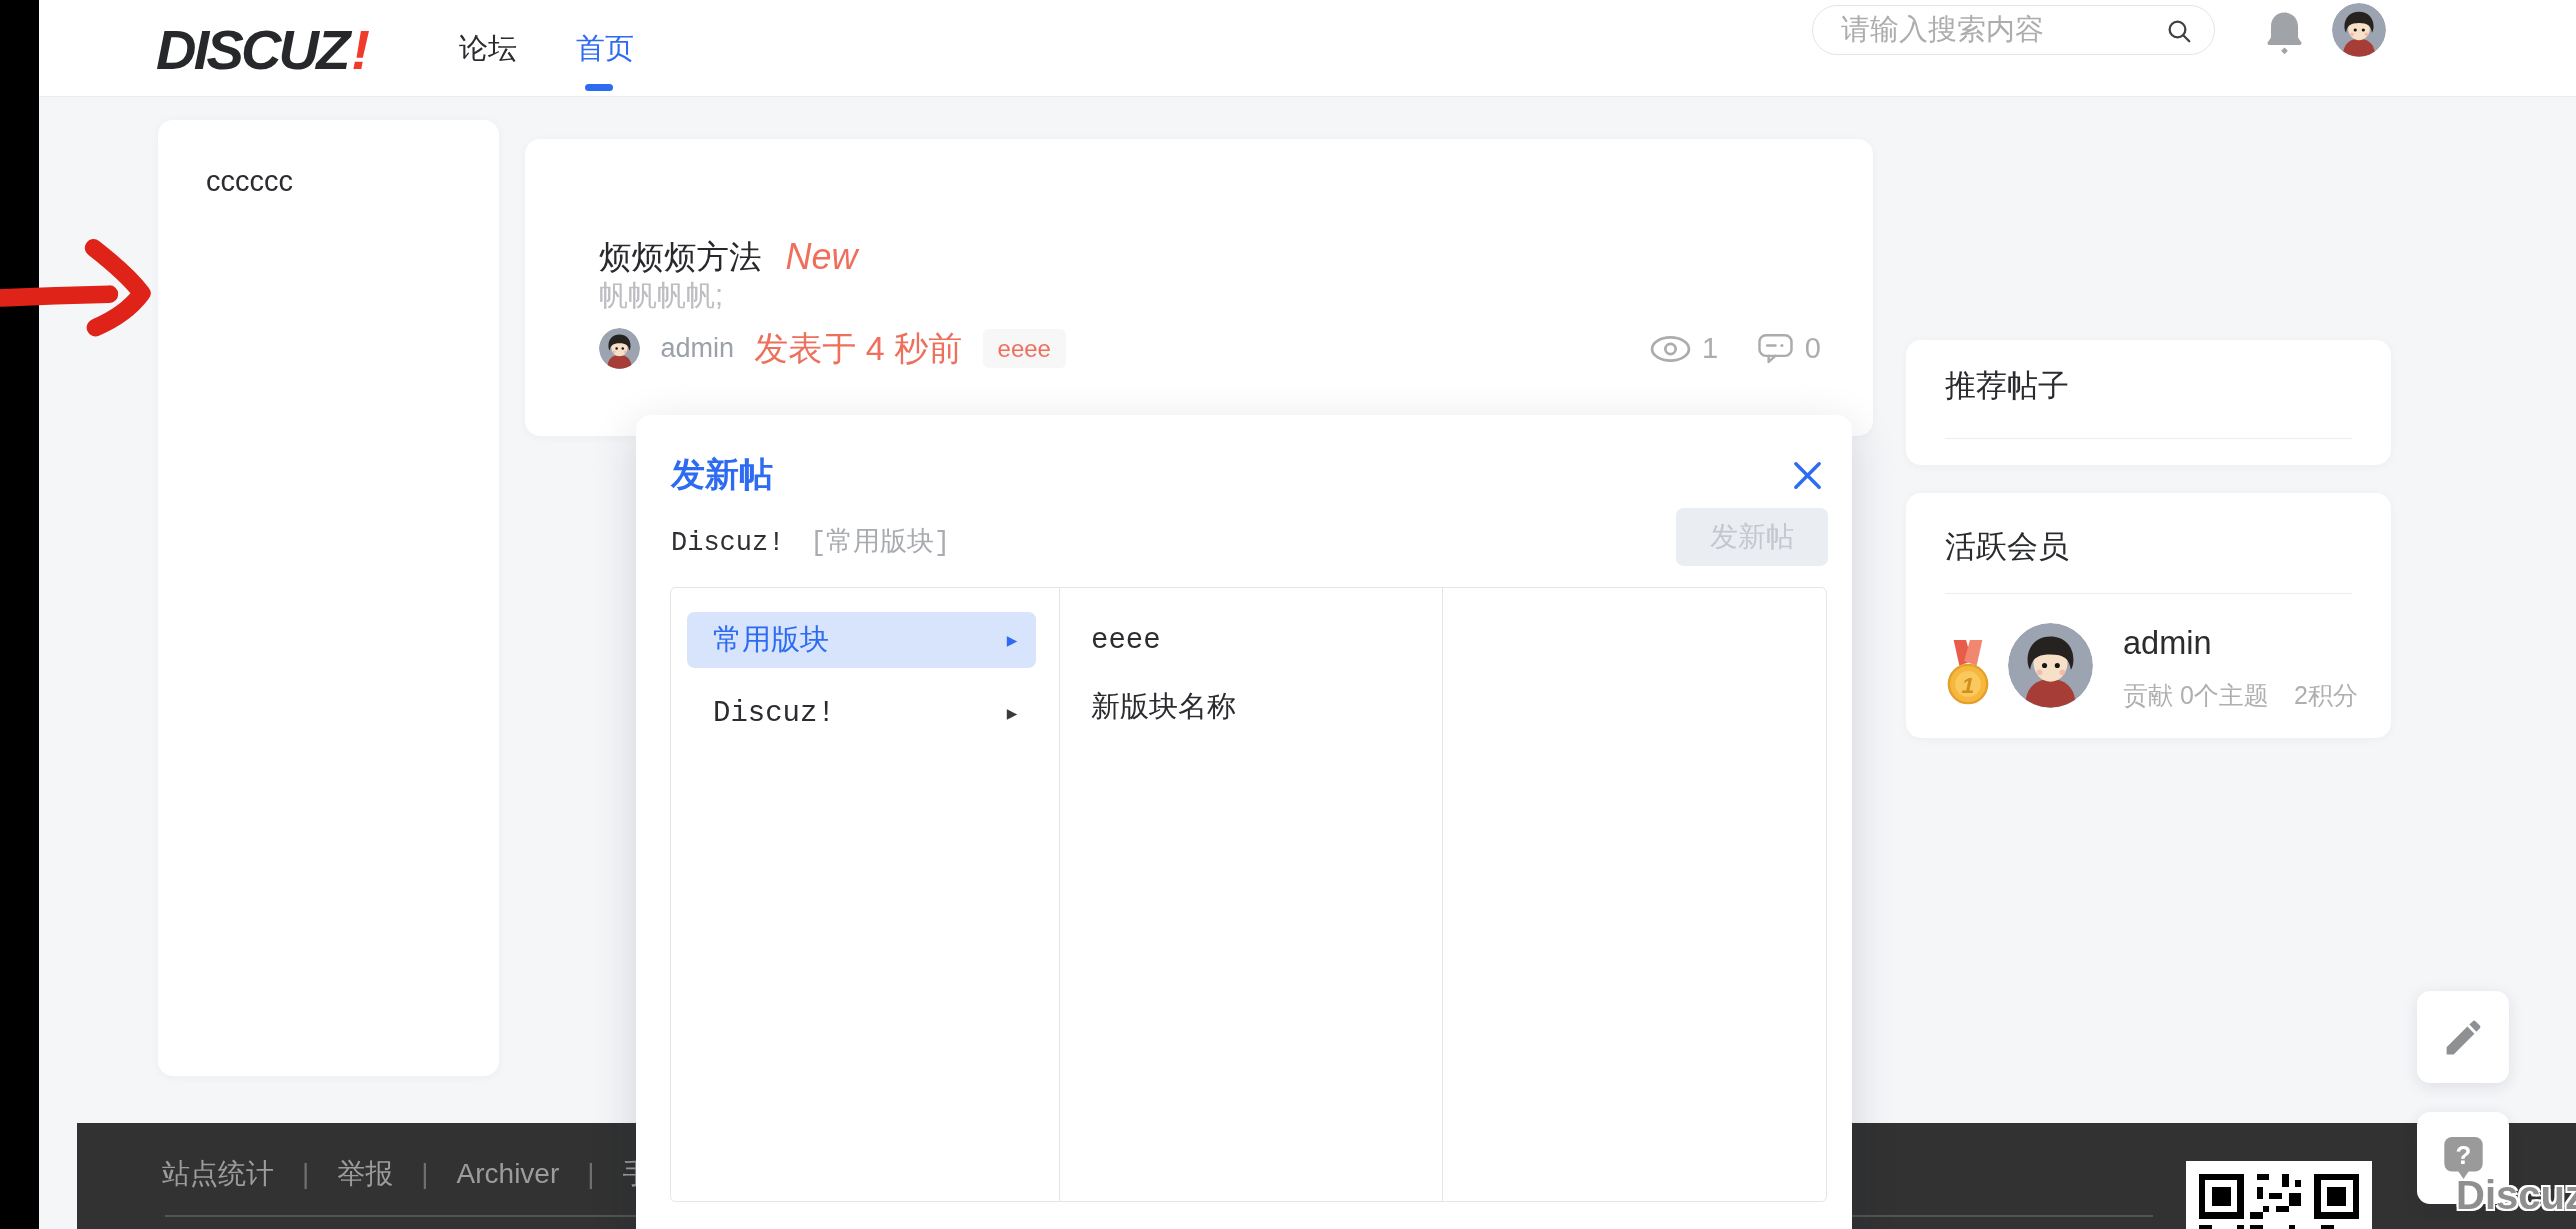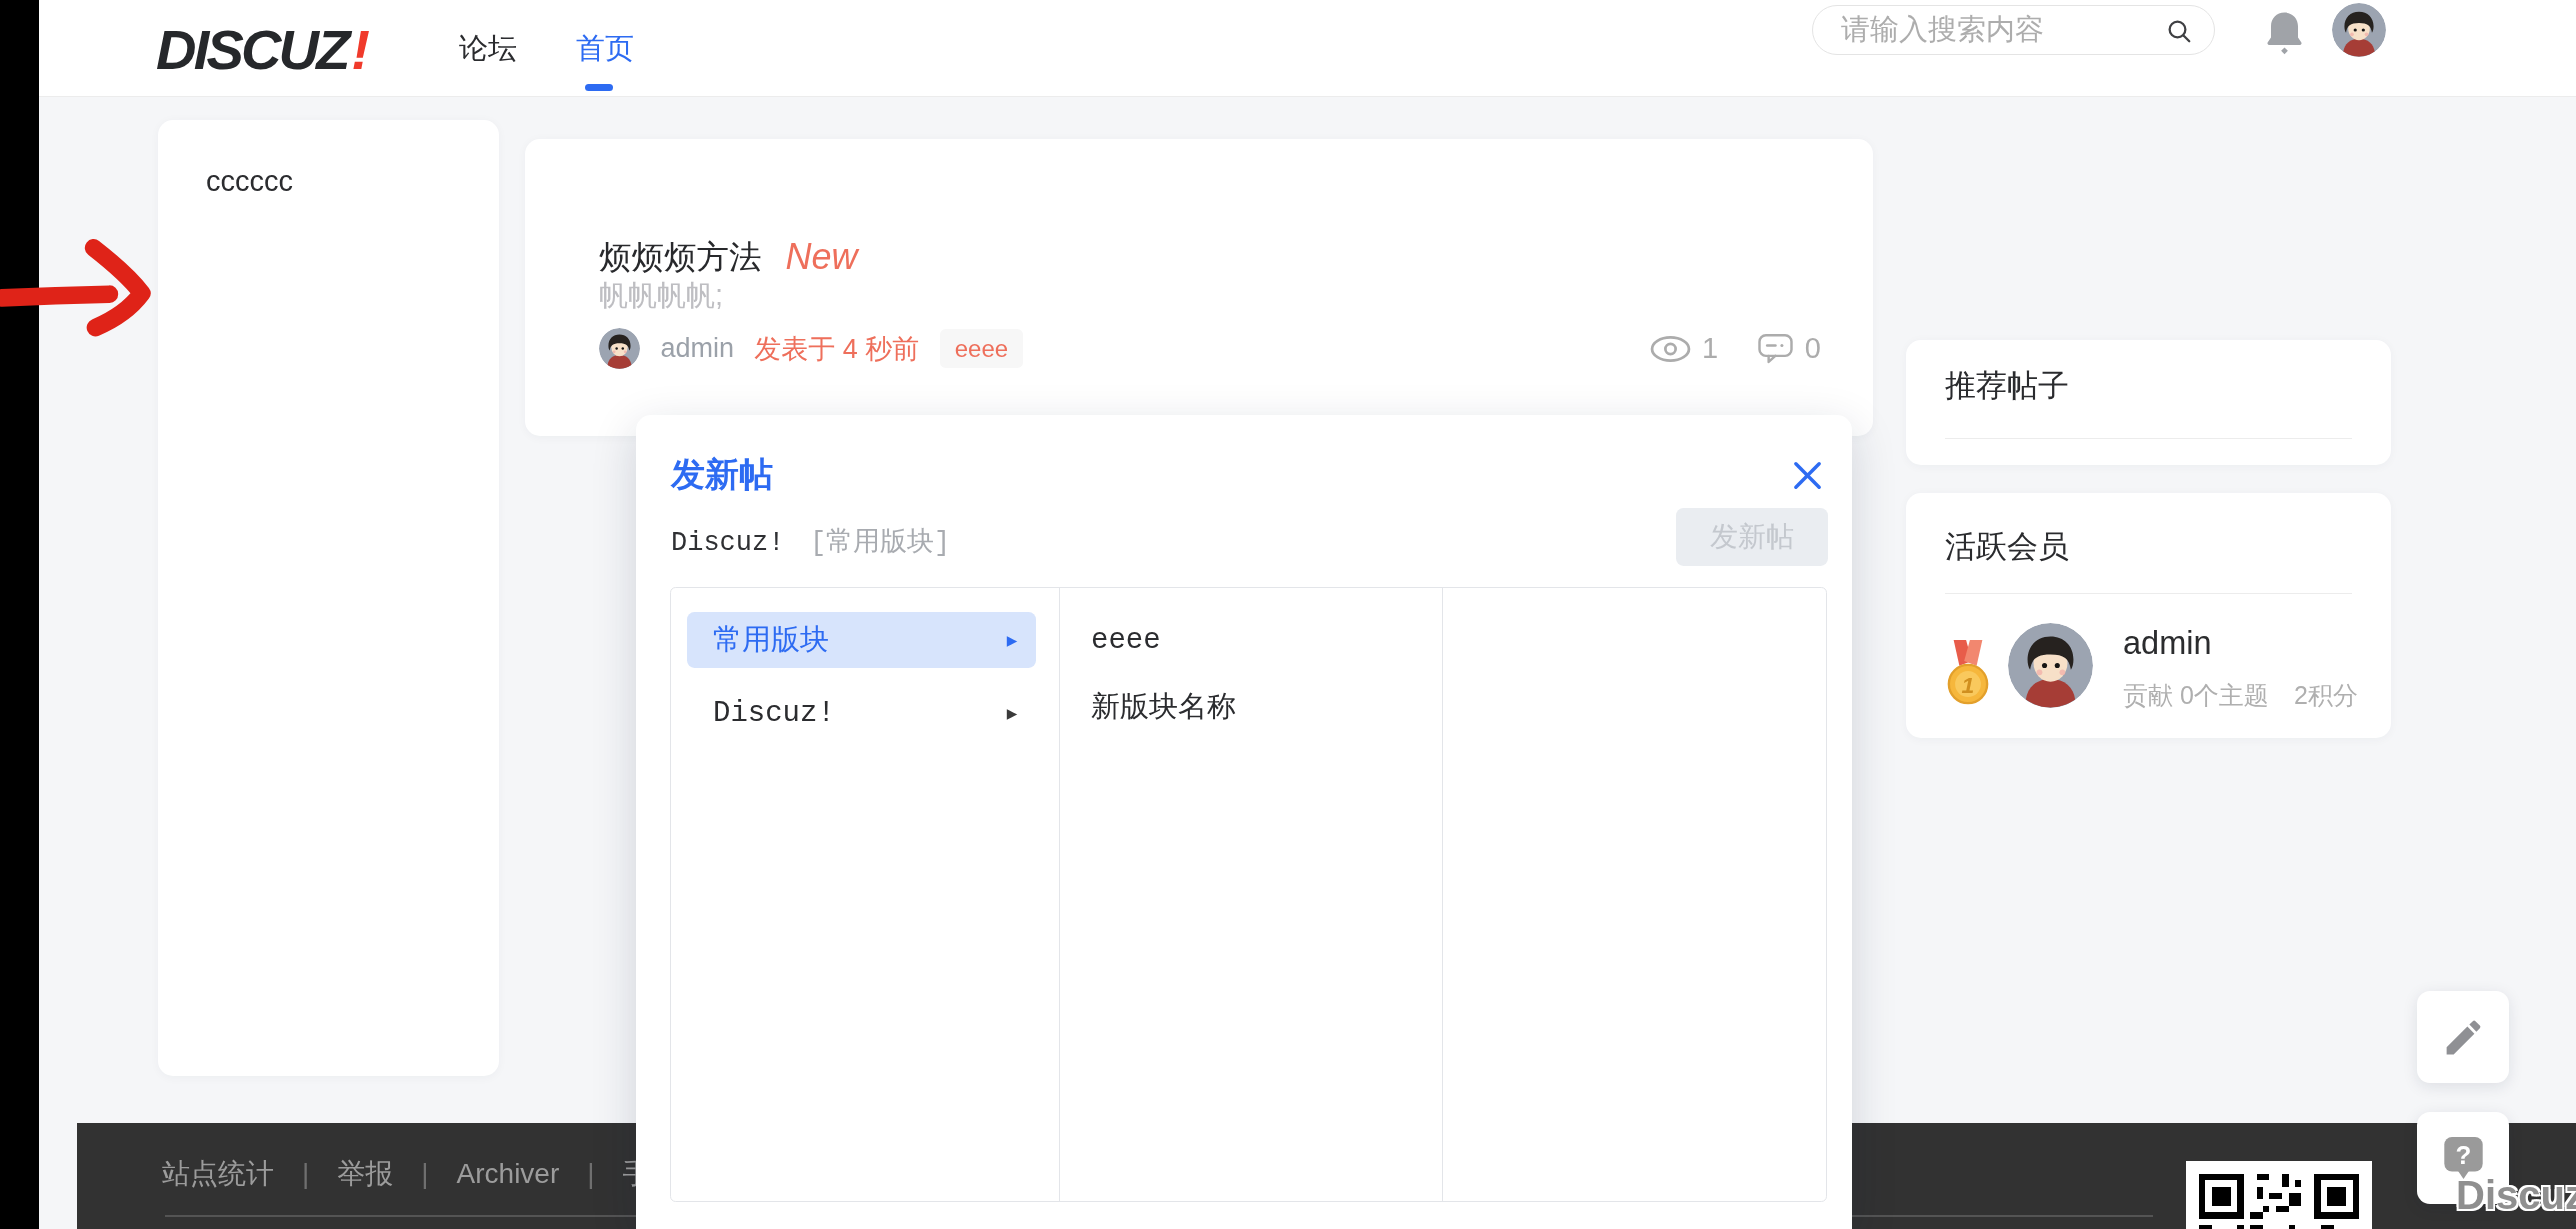--- a/index.html
+++ b/index.html
@@ -39,21 +39,21 @@
   .forum-active span { margin-left:24px; font-size:29px; font-weight:bold; color:var(--accent); }
 
   
   .thread-card { left:525px; top:139px; width:1348px; height:297px; }
   .thread-titlerow { position:absolute; left:74px; top:67px; display:flex; align-items:flex-start;margin-top:30px; }
   .thread-title { font-size:32.5px; color:#28292c; font-weight:normal; cursor:pointer; }
   .new-badge { margin-left:24px; font-size:36px; color:var(--coral);font-style:italic; }
   .thread-excerpt { position:absolute; left:74px; top:137px; font-size:29px; color:#bebec2; }
   .thread-meta { position:absolute; left:74px; top:188px; height:43px; display:flex; align-items:center; gap:20.4px; }
   .thread-meta .author { font-size:27px; color:#9ba1a9; }
-  .thread-meta .time { font-size:27px; color:var(--coral); }
+  .thread-meta .time { font-size:34px; color:var(--coral); }
   .thread-meta .tag { font-size:24px; color:var(--coral); background:#f7f7f7; border-radius:5.6px; padding:5.6px 15px; cursor:pointer; }
   .thread-stats { position:absolute; right:52px; top:188px; height:43px; display:flex; align-items:center; gap:11px; color:#acacac; font-size:29px; }
   .thread-stats .gap { width:16.7px; }
 
   
   .qa-card { left:1906px; top:137px; width:485px; height:175px; }
   .posts-card { left:1906px; top:340px; width:485px; height:125px; }
   .members-card { left:1906px; top:493px; width:485px; height:245px; }
   .side-title { position:absolute; left:39px; font-size:31px; color:#2a2b2e; font-weight:normal; }
   .member-name { position:absolute; left:217px; top:132px; font-size:32.5px; color:#2b2c2e; cursor:pointer; }

